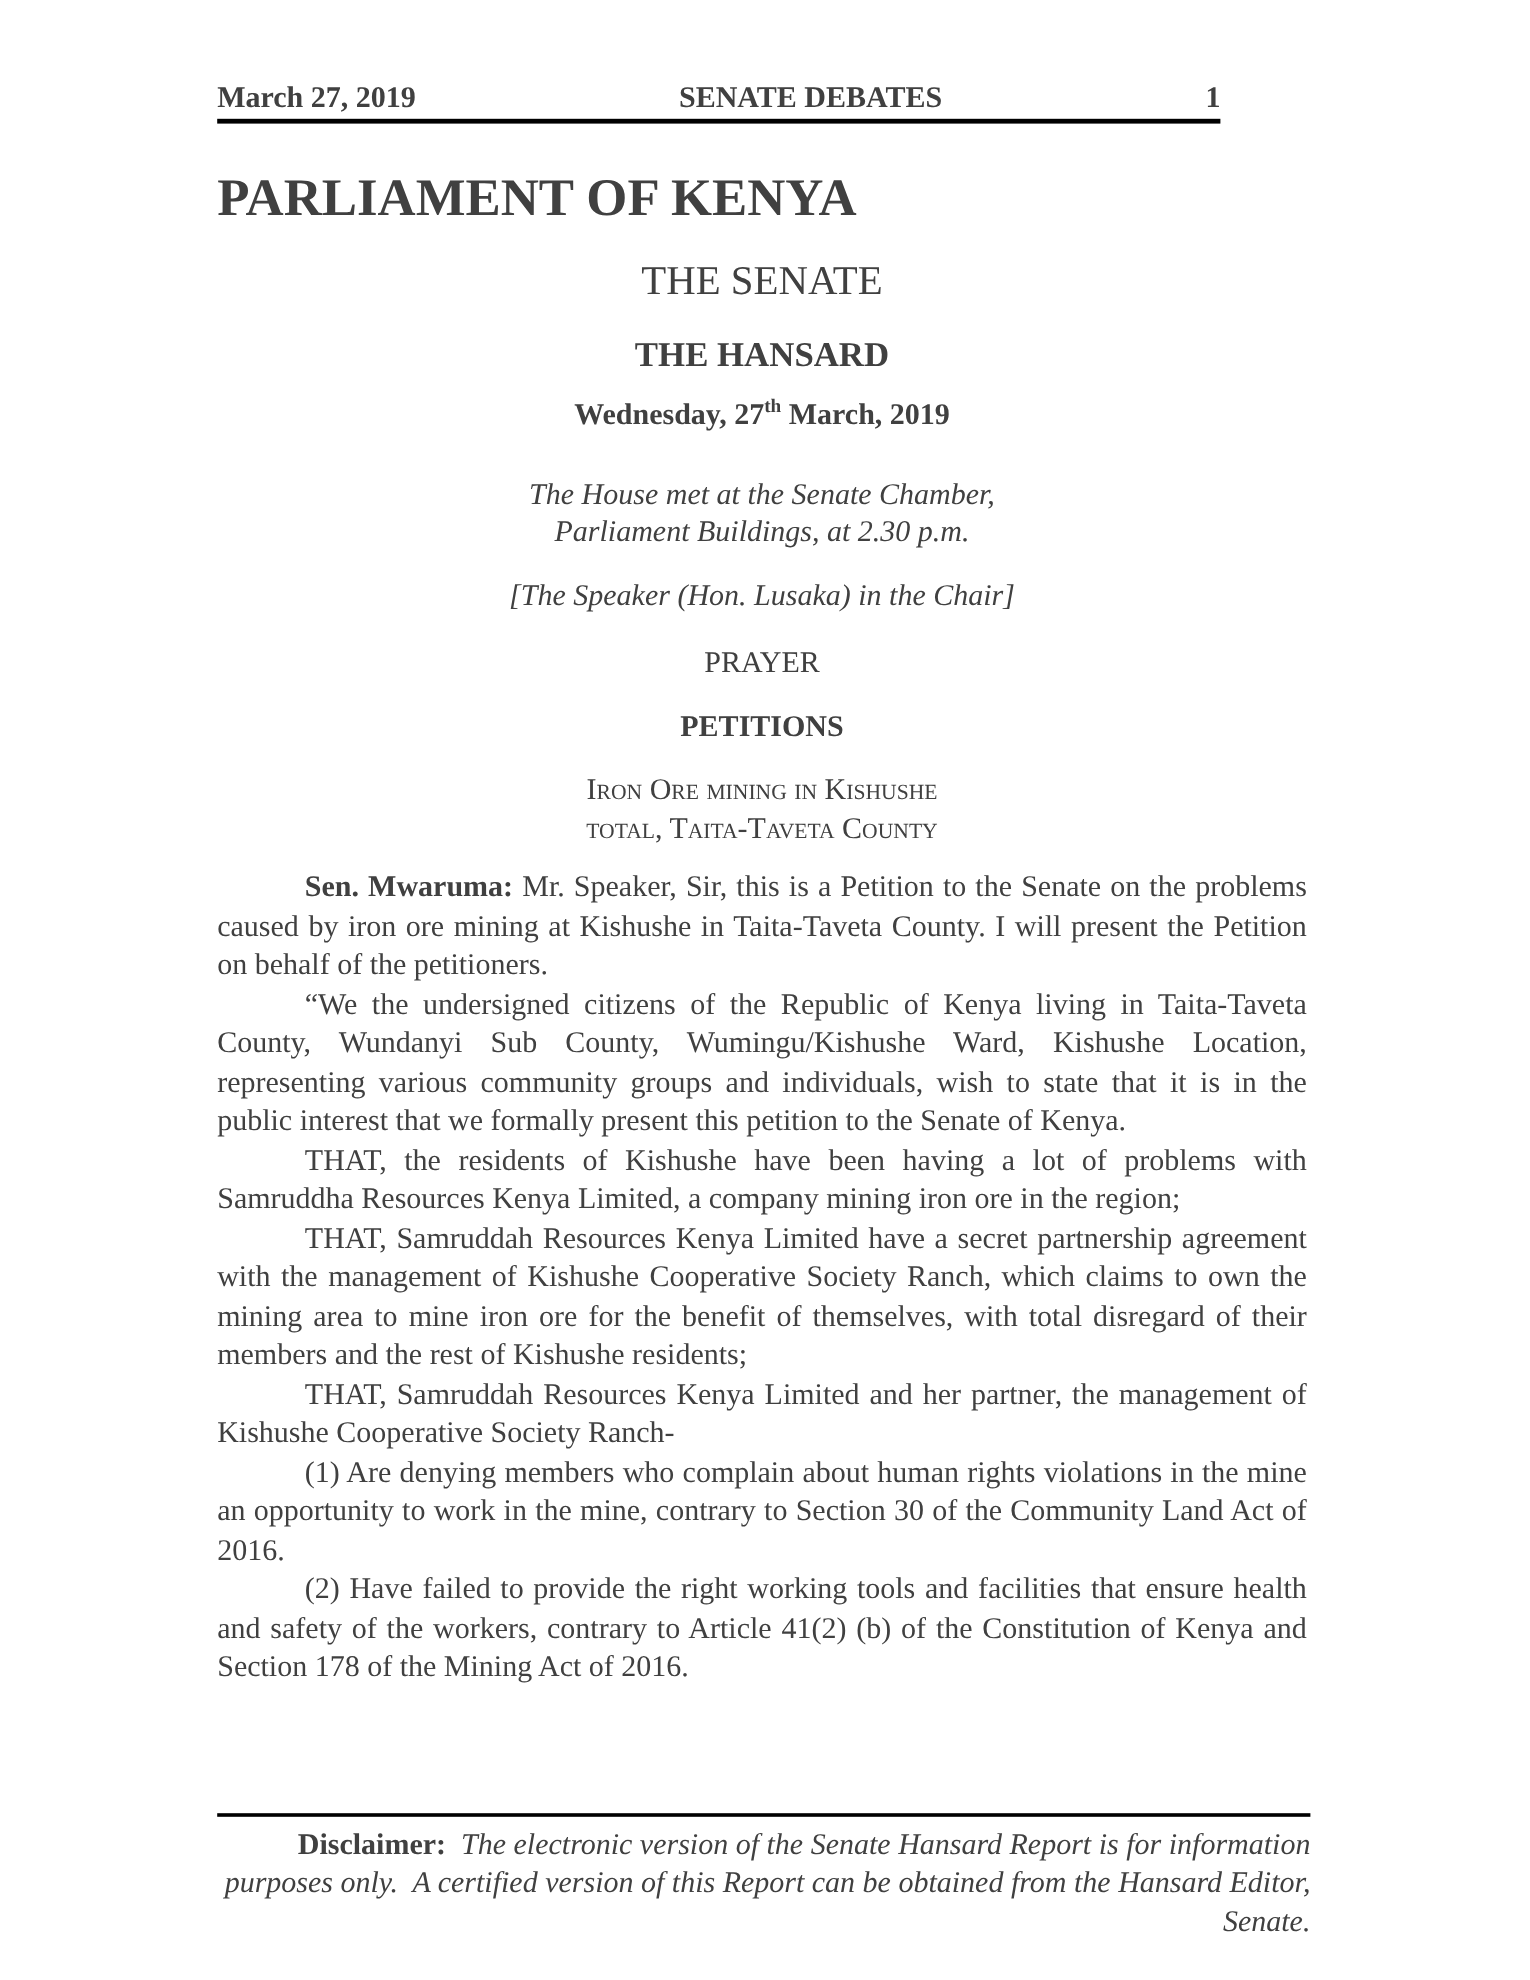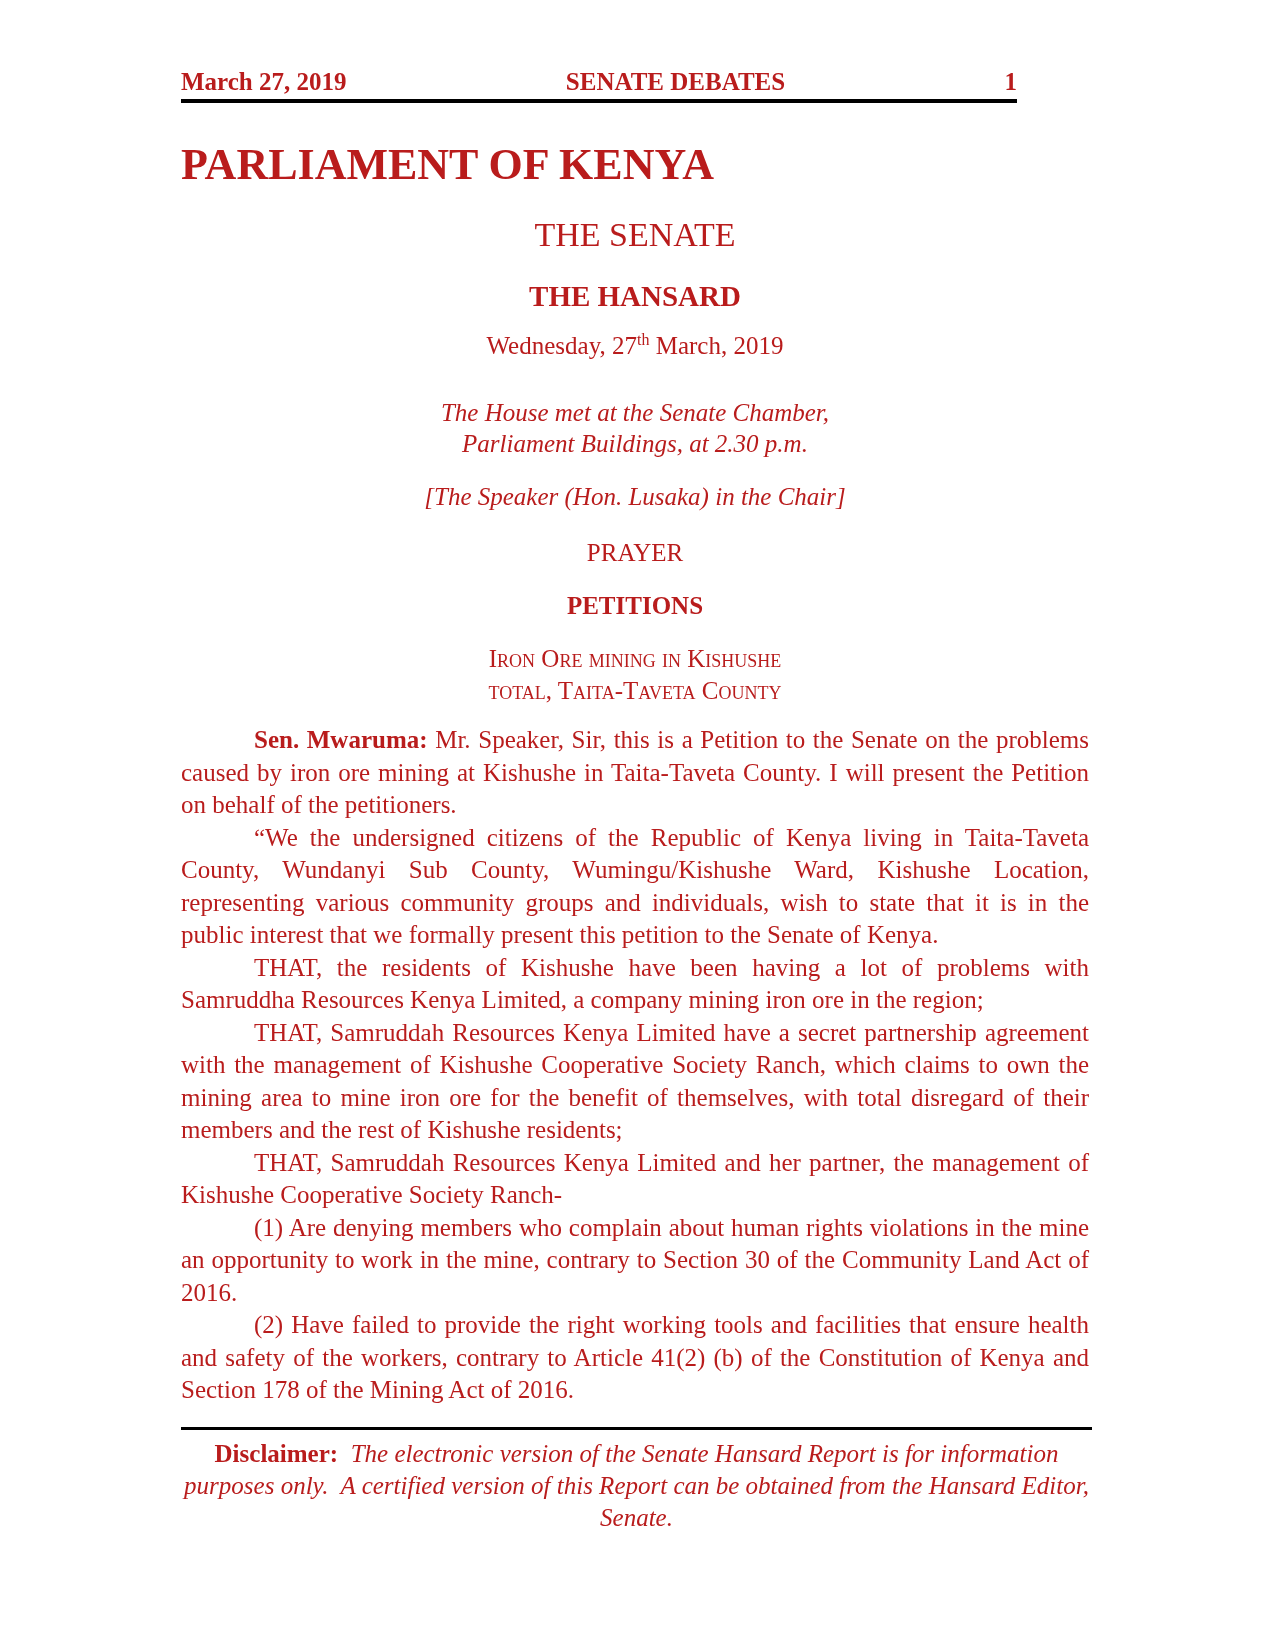--- a/index.html
+++ b/index.html
@@ -2,21 +2,21 @@
 <html><head>
 <meta charset="utf-8">
 <style>
   * { margin: 0; padding: 0; box-sizing: border-box; }
   html, body { background: #ffffff; }
   .page {
     position: relative;
     width: 1275px;
     height: 1650px;
     background: #ffffff;
-    color: #b91c1c;
+    color: #404040;
     font-family: "Liberation Serif", "DejaVu Serif", serif;
     overflow: hidden;
   }
   .running-header {
     position: absolute;
     top: 68px;
     left: 181px;
     width: 836px;
     display: flex;
     justify-content: space-between;
@@ -51,21 +51,21 @@
     margin-top: 30px;
     font-size: 29px;
     line-height: 1;
     font-weight: bold;
     text-align: center;
   }
   .sitting-date {
     margin-top: 20px;
     font-size: 25px;
     line-height: 30px;
-    font-weight: normal;
+    font-weight: bold;
     text-align: center;
   }
   .sitting-date sup {
     font-size: 16px;
     line-height: 0;
     vertical-align: super;
   }
   .meeting {
     margin-top: 36px;
     font-size: 25px;
@@ -105,28 +105,28 @@
   }
   .para {
     font-size: 25px;
     line-height: 32.5px;
     text-align: justify;
     text-indent: 73px;
   }
   .speaker { font-weight: bold; }
   .page-footer {
     position: absolute;
-    top: 1427px;
+    top: 1511px;
     left: 181px;
     width: 911px;
     border-top: 3px solid #000000;
     padding-top: 8px;
     font-size: 25px;
     line-height: 32px;
-    text-align: center;
+    text-align: right;
   }
   .disclaimer-label { font-weight: bold; font-style: normal; }
   .disclaimer-text { font-style: italic; }
 </style>
 </head>
 <body>
 
 <div class="page">
 
   <header class="running-header">

